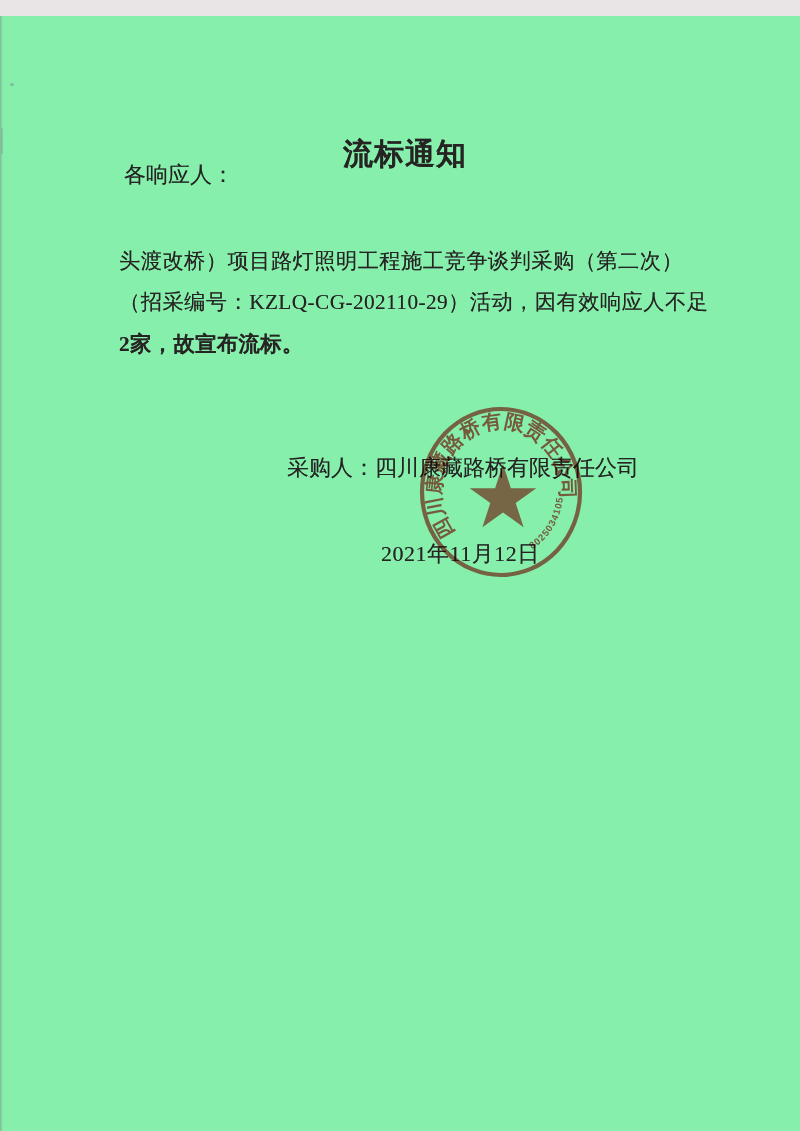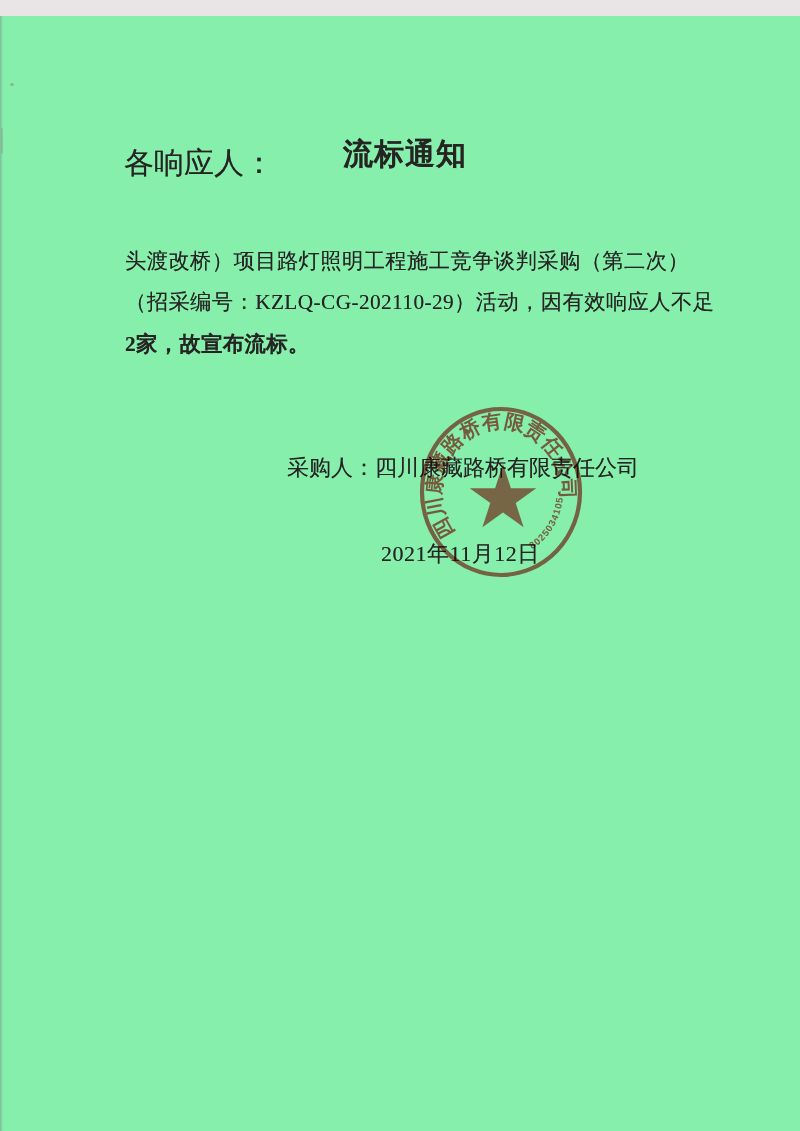--- a/index.html
+++ b/index.html
@@ -19,25 +19,25 @@
   }
   .speck{position:absolute;border-radius:50%;background:#8d8a8f;}
   .speck.s1{left:10px;top:67px;width:4px;height:3px;opacity:.55;}
   .speck.s2{left:1px;top:112px;width:2px;height:26px;border-radius:1px;opacity:.35;}
   .doc-title{
     position:absolute;left:10px;right:0;top:98px;text-align:center;
     font-size:30px;font-weight:bold;letter-spacing:1px;
     text-shadow:0 0 .6px rgba(30,30,30,.55);
   }
   .salutation{
-    position:absolute;left:124px;top:127px;font-size:30px;
+    position:absolute;left:124px;top:144px;font-size:22px;
     text-shadow:0 0 .5px rgba(30,30,30,.5);white-space:nowrap;text-align:right;
   }
   .pline{
-    position:absolute;left:125px;font-size:21.3px;letter-spacing:.4px;
+    position:absolute;left:119px;font-size:21.3px;letter-spacing:.4px;
     white-space:nowrap;text-shadow:0 0 .5px rgba(30,30,30,.5);
   }
   .l1{top:189px;left:168px;}
   .l2{top:230px;}
   .l3{top:271px;}
   .l4{top:313px;font-weight:bold;}
   .buyer-line{
     position:absolute;left:287px;top:437px;font-size:22px;
     white-space:nowrap;text-shadow:0 0 .5px rgba(30,30,30,.5);font-family:Liberation Mono, monospace;
   }

